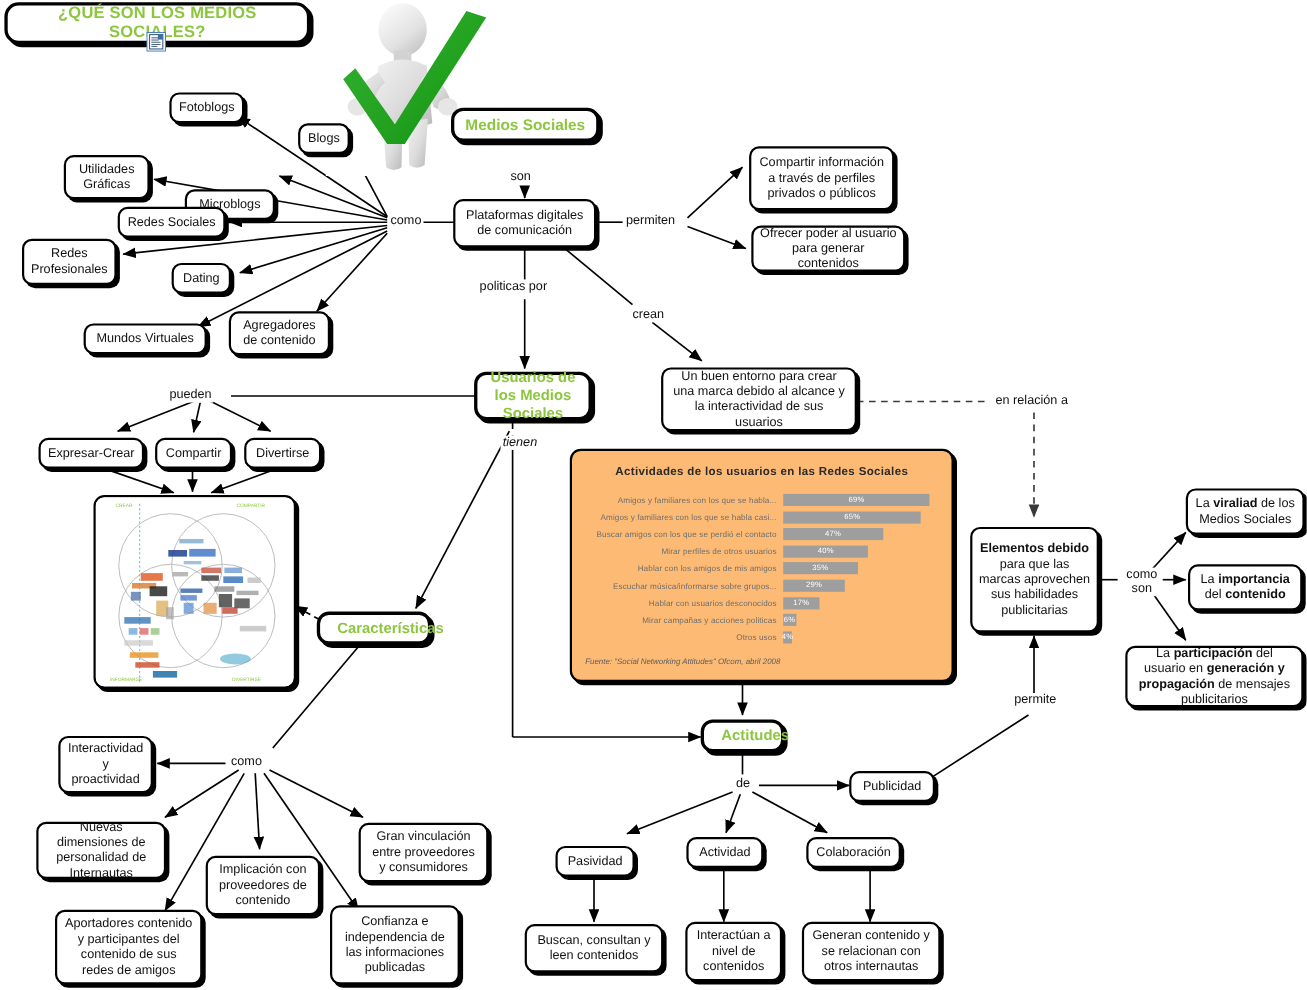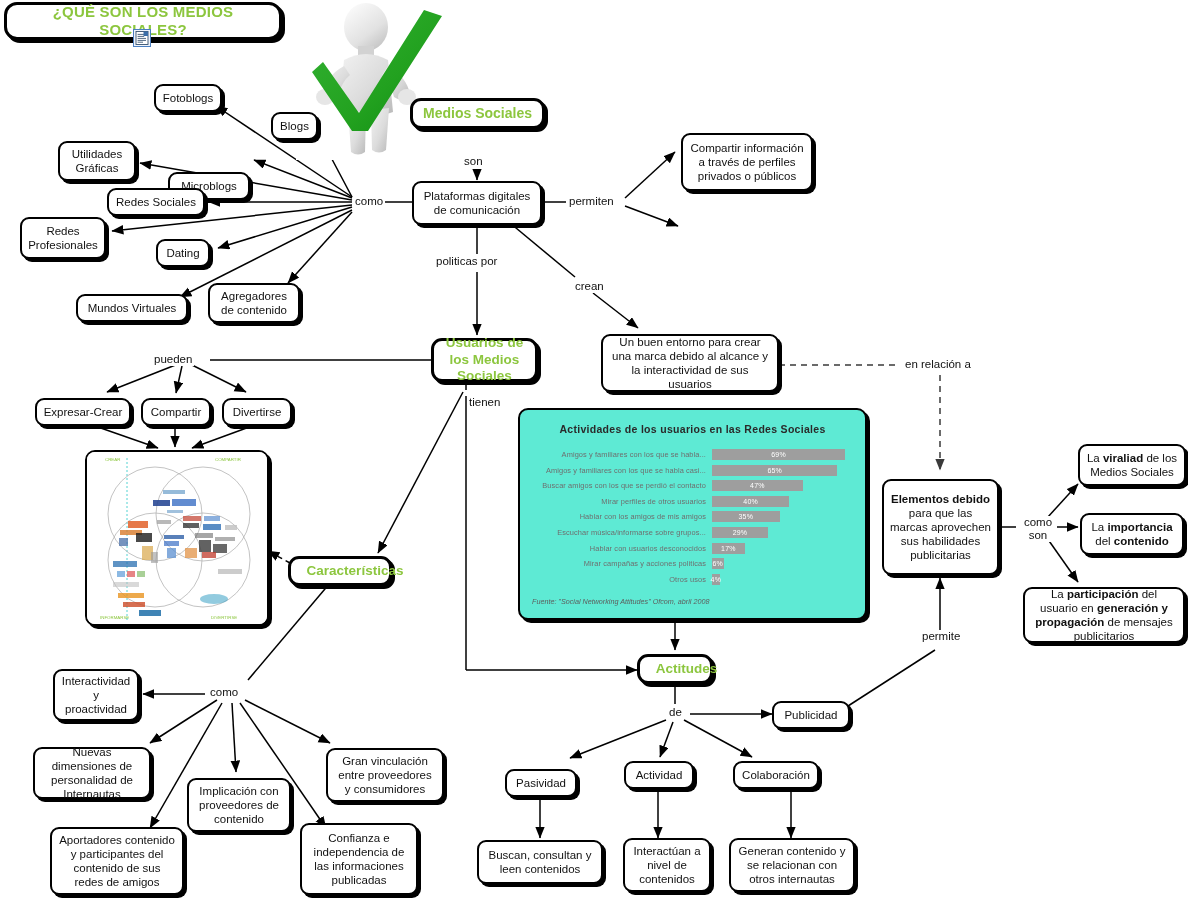--- a/index.html
+++ b/index.html
@@ -53,21 +53,21 @@
 
   
   #hero{position:absolute;left:296px;top:0px;width:200px;height:160px;z-index:2;}
 
   
   #doc-icon{position:absolute;left:133px;top:29px;width:18px;height:18px;z-index:8;}
 
   
   #chart-panel{
     position:absolute;left:518px;top:408px;width:345px;height:208px;
-    background:#5eead4;border:2.4px solid #000;border-radius:10px;
+    background:#fdba74;border:2.4px solid #000;border-radius:10px;
     box-shadow:3px 3px 0 0 #000;z-index:5;overflow:hidden;
   }
   #chart-title{
     text-align:center;font-weight:bold;font-size:10.5px;color:#2a2a2a;
     margin-top:13px;letter-spacing:.3px;
   }
   #chart-rows{margin:13px 14px 0 10px;}
   .crow{display:flex;align-items:center;height:13px;margin-bottom:2.6px;}
   .clabel{
     width:176px;text-align:right;padding-right:6px;
@@ -237,20 +237,21 @@
   </svg>
 
   <div class="node title-box" style="left:4px;top:2px;width:278px;height:38px;">¿QUÉ SON LOS MEDIOS SOCIALES?</div>
 
   <div class="node green hdr-main" style="left:410px;top:98px;width:135px;height:31px;">Medios Sociales</div>
 
   <div class="node thick" style="left:412px;top:181px;width:130px;height:44px;">Plataformas digitales de comunicación</div>
 
   <div class="node thick" style="left:681px;top:133px;width:132px;height:58px;">Compartir información a través de perfiles privados o públicos</div>
 
+  <div class="node thick" style="left:683px;top:205px;width:140px;height:42px;">Ofrecer poder al usuario para generar contenidos</div>
 
   <div class="node thick" style="left:154px;top:84px;width:68px;height:28px;">Fotoblogs</div>
   <div class="node thick" style="left:271px;top:112px;width:47px;height:28px;">Blogs</div>
   <div class="node thick" style="left:168px;top:136px;width:82px;height:28px;margin-top:36px;">Microblogs</div>
   <div class="node thick" style="left:58px;top:141px;width:78px;height:40px;">Utilidades Gráficas</div>
   <div class="node thick" style="left:107px;top:188px;width:98px;height:28px;">Redes Sociales</div>
   <div class="node thick" style="left:20px;top:217px;width:86px;height:42px;">Redes Profesionales</div>
   <div class="node thick" style="left:156px;top:239px;width:54px;height:28px;">Dating</div>
   <div class="node thick" style="left:76px;top:294px;width:112px;height:28px;">Mundos Virtuales</div>
   <div class="node thick" style="left:208px;top:283px;width:92px;height:40px;">Agregadores de contenido</div>
@@ -435,20 +436,20 @@
   <div class="node thick" style="left:477px;top:840px;width:126px;height:44px;">Buscan, consultan y leen contenidos</div>
   <div class="node thick" style="left:623px;top:838px;width:88px;height:54px;">Interactúan a nivel de contenidos</div>
   <div class="node thick" style="left:729px;top:838px;width:126px;height:54px;">Generan contenido y se relacionan con otros internautas</div>
 
   <div class="lbl" style="left:462px;top:155px;">son</div>
   <div class="lbl" style="left:353px;top:195px;">como</div>
   <div class="lbl" style="left:567px;top:195px;">permiten</div>
   <div class="lbl" style="left:434px;top:255px;">politicas por</div>
   <div class="lbl" style="left:573px;top:280px;">crean</div>
   <div class="lbl" style="left:152px;top:353px;">pueden</div>
-  <div class="lbl" style="left:467px;top:396px;">tienen</div>
+  <div class="lbl" style="left:455px;top:396px;font-style:italic;">tienen</div>
   <div class="lbl" style="left:903px;top:358px;">en relación a</div>
   <div class="lbl" style="left:1019px;top:516px;width:34px;white-space:normal;">como son</div>
   <div class="lbl" style="left:920px;top:630px;">permite</div>
   <div class="lbl" style="left:208px;top:686px;">como</div>
   <div class="lbl" style="left:667px;top:706px;">de</div>
 
 </div>
 
 </body></html>

